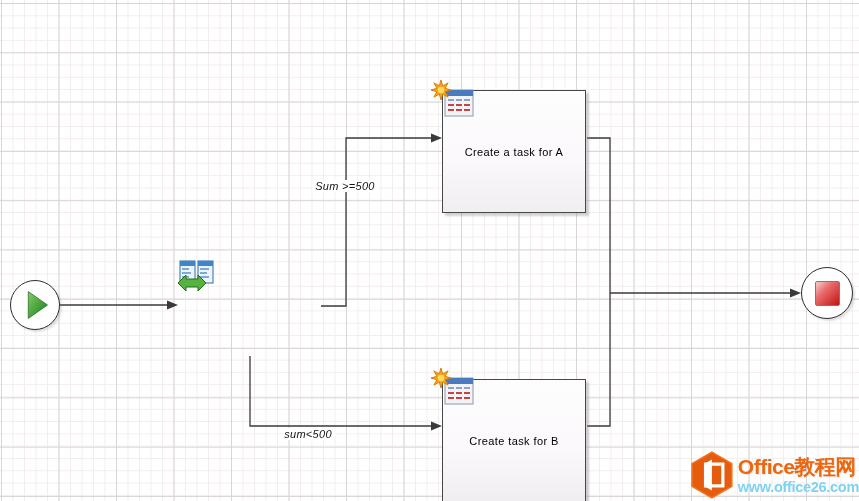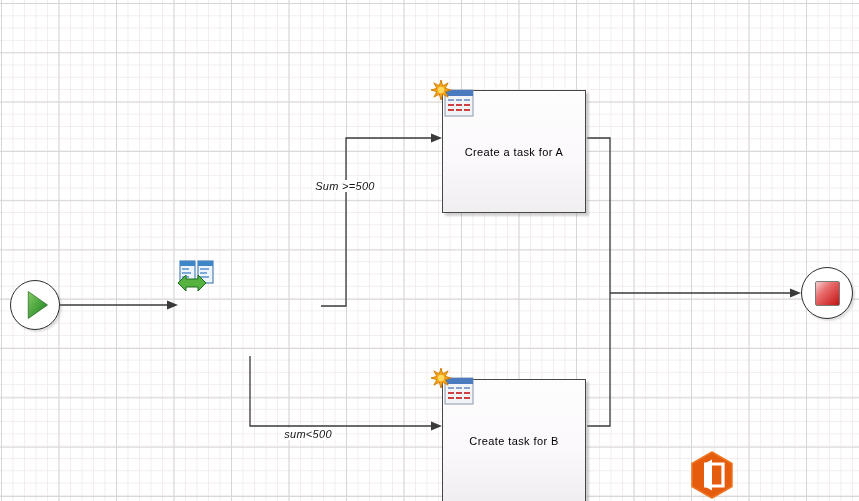--- a/index.html
+++ b/index.html
@@ -156,15 +156,19 @@
   <div class="node-circle" style="left:801px; top:267px; width:52px; height:52px;">
     <div class="stop-square"></div>
   </div>
 
   <div class="watermark">
     <svg width="44" height="48" viewBox="0 0 44 48">
       <polygon points="22,1 42,12.5 42,35.5 22,47 2,35.5 2,12.5" fill="#e65c0e" stroke="#ef7522" stroke-width="1.5" stroke-linejoin="round"></polygon>
       <polygon points="14,13 22,8.5 22,39.5 14,35" fill="#ffffff"></polygon>
       <path d="M14,13 H33 V35 H14" fill="none" stroke="#ffffff" stroke-width="3.2"></path>
     </svg>
+    <div class="wm-text">
+      <div class="wm-title">Office教程网</div>
+      <div class="wm-url">www.office26.com</div>
+    </div>
   </div>
 
 </div>
 
 </body></html>

